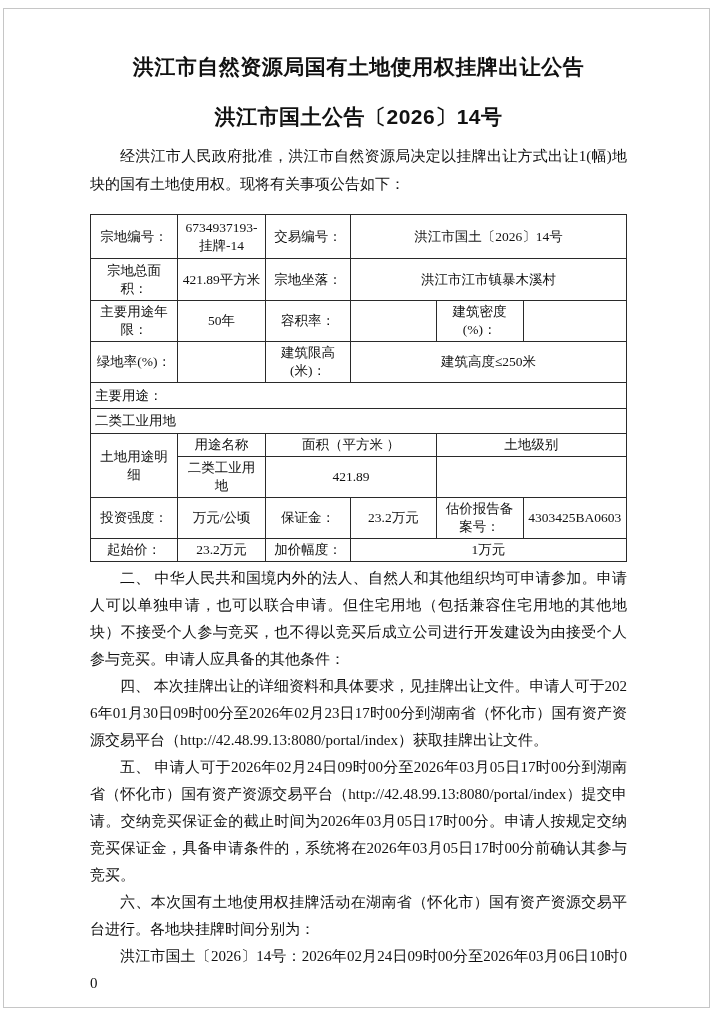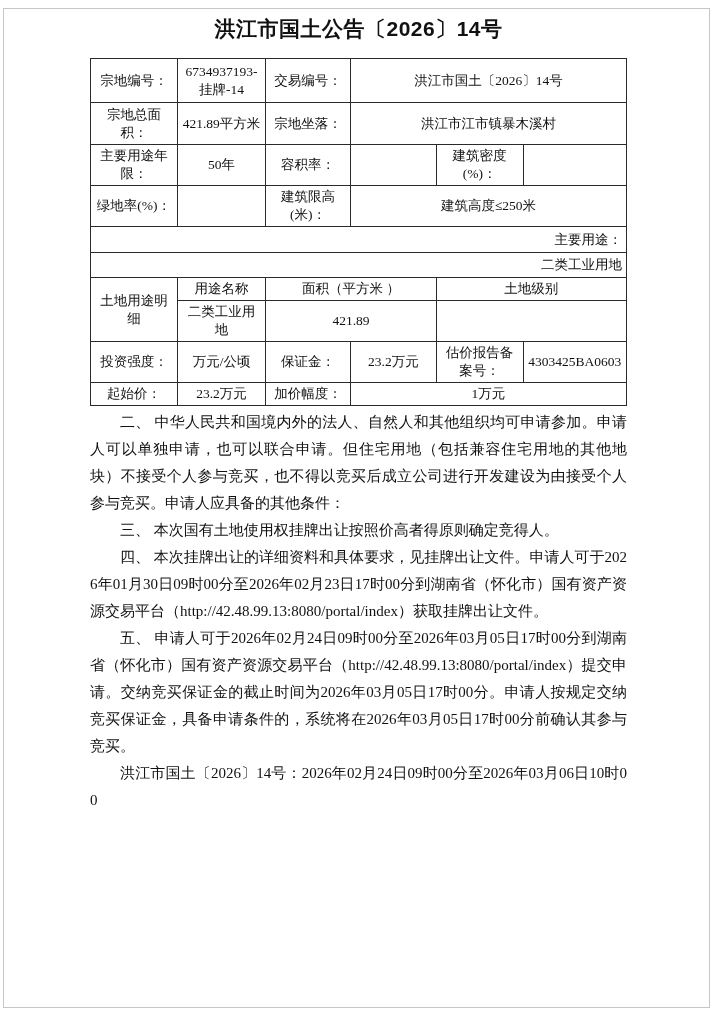--- a/index.html
+++ b/index.html
@@ -24,21 +24,21 @@
   .doc-title {
     margin-top: 54px;
     font-family: "Liberation Sans", "DejaVu Sans", sans-serif;
     font-weight: bold;
     font-size: 21px;
     line-height: 26px;
     text-align: center;
     letter-spacing: 0.5px;
   }
   .doc-subtitle {
-    margin-top: 16px;
+    margin-top: 24px;
     font-family: "Liberation Sans", "DejaVu Sans", sans-serif;
     font-weight: bold;
     font-size: 21px;
     line-height: 26px;
     text-align: center;
     letter-spacing: 0.5px;
   }
   .para {
     font-size: 15px;
     line-height: 28px;
@@ -64,21 +64,21 @@
   }
   table.parcel td {
     border: 1px solid #2a2a2a;
     font-size: 13.5px;
     line-height: 18px;
     text-align: center;
     vertical-align: middle;
     padding: 2px 4px;
     word-break: break-all;
   }
-  table.parcel td.left { text-align: right; }
+  table.parcel td.left { text-align: left; }
   col.c1 { width: 16.2%; }
   col.c2 { width: 16.5%; }
   col.c3 { width: 15.8%; }
   col.c4 { width: 16.0%; }
   col.c5 { width: 16.2%; }
   col.c6 { width: 19.3%; }
   tr.r1 td { height: 44px; }
   tr.r2 td { height: 42px; }
   tr.r3 td { height: 38px; }
   tr.r4 td { height: 38px; }
@@ -89,22 +89,24 @@
   tr.r9 td { height: 38px; }
   tr.r10 td { height: 23px; }
 </style>
 </head>
 <body>
 
 <div class="page-edge"></div>
 
 <div class="content">
 
+  <div class="doc-title">洪江市自然资源局国有土地使用权挂牌出让公告</div>
   <div class="doc-subtitle">洪江市国土公告〔2026〕14号</div>
 
+  <p class="para intro">经洪江市人民政府批准，洪江市自然资源局决定以挂牌出让方式出让1(幅)地块的国有土地使用权。现将有关事项公告如下：</p>
 
   <table class="parcel">
     <colgroup>
       <col class="c1">
         <col class="c2">
         <col class="c3">
         <col class="c4">
         <col class="c5">
         <col class="c6">
     </colgroup>
@@ -163,18 +165,18 @@
       <tr class="r10">
         <td>起始价：</td>
         <td>23.2万元</td>
         <td>加价幅度：</td>
         <td colspan="3">1万元</td>
       </tr>
     </tbody>
   </table>
 
   <p class="body-para after-table">二、 中华人民共和国境内外的法人、自然人和其他组织均可申请参加。申请人可以单独申请，也可以联合申请。但住宅用地（包括兼容住宅用地的其他地块）不接受个人参与竞买，也不得以竞买后成立公司进行开发建设为由接受个人参与竞买。申请人应具备的其他条件：</p>
-  <p class="body-para">三、 本次国有土地使用权挂牌出让按照价高者得原则确定竞得人。</p>
   <p class="body-para">四、 本次挂牌出让的详细资料和具体要求，见挂牌出让文件。申请人可于2026年01月30日09时00分至2026年02月23日17时00分到湖南省（怀化市）国有资产资源交易平台（http://42.48.99.13:8080/portal/index）获取挂牌出让文件。</p>
   <p class="body-para">五、 申请人可于2026年02月24日09时00分至2026年03月05日17时00分到湖南省（怀化市）国有资产资源交易平台（http://42.48.99.13:8080/portal/index）提交申请。交纳竞买保证金的截止时间为2026年03月05日17时00分。申请人按规定交纳竞买保证金，具备申请条件的，系统将在2026年03月05日17时00分前确认其参与竞买。</p>
+  <p class="body-para">六、本次国有土地使用权挂牌活动在湖南省（怀化市）国有资产资源交易平台进行。各地块挂牌时间分别为：</p>
   <p class="body-para">洪江市国土〔2026〕14号：2026年02月24日09时00分至2026年03月06日10时00</p>
 
 </div>
 
 </body></html>

